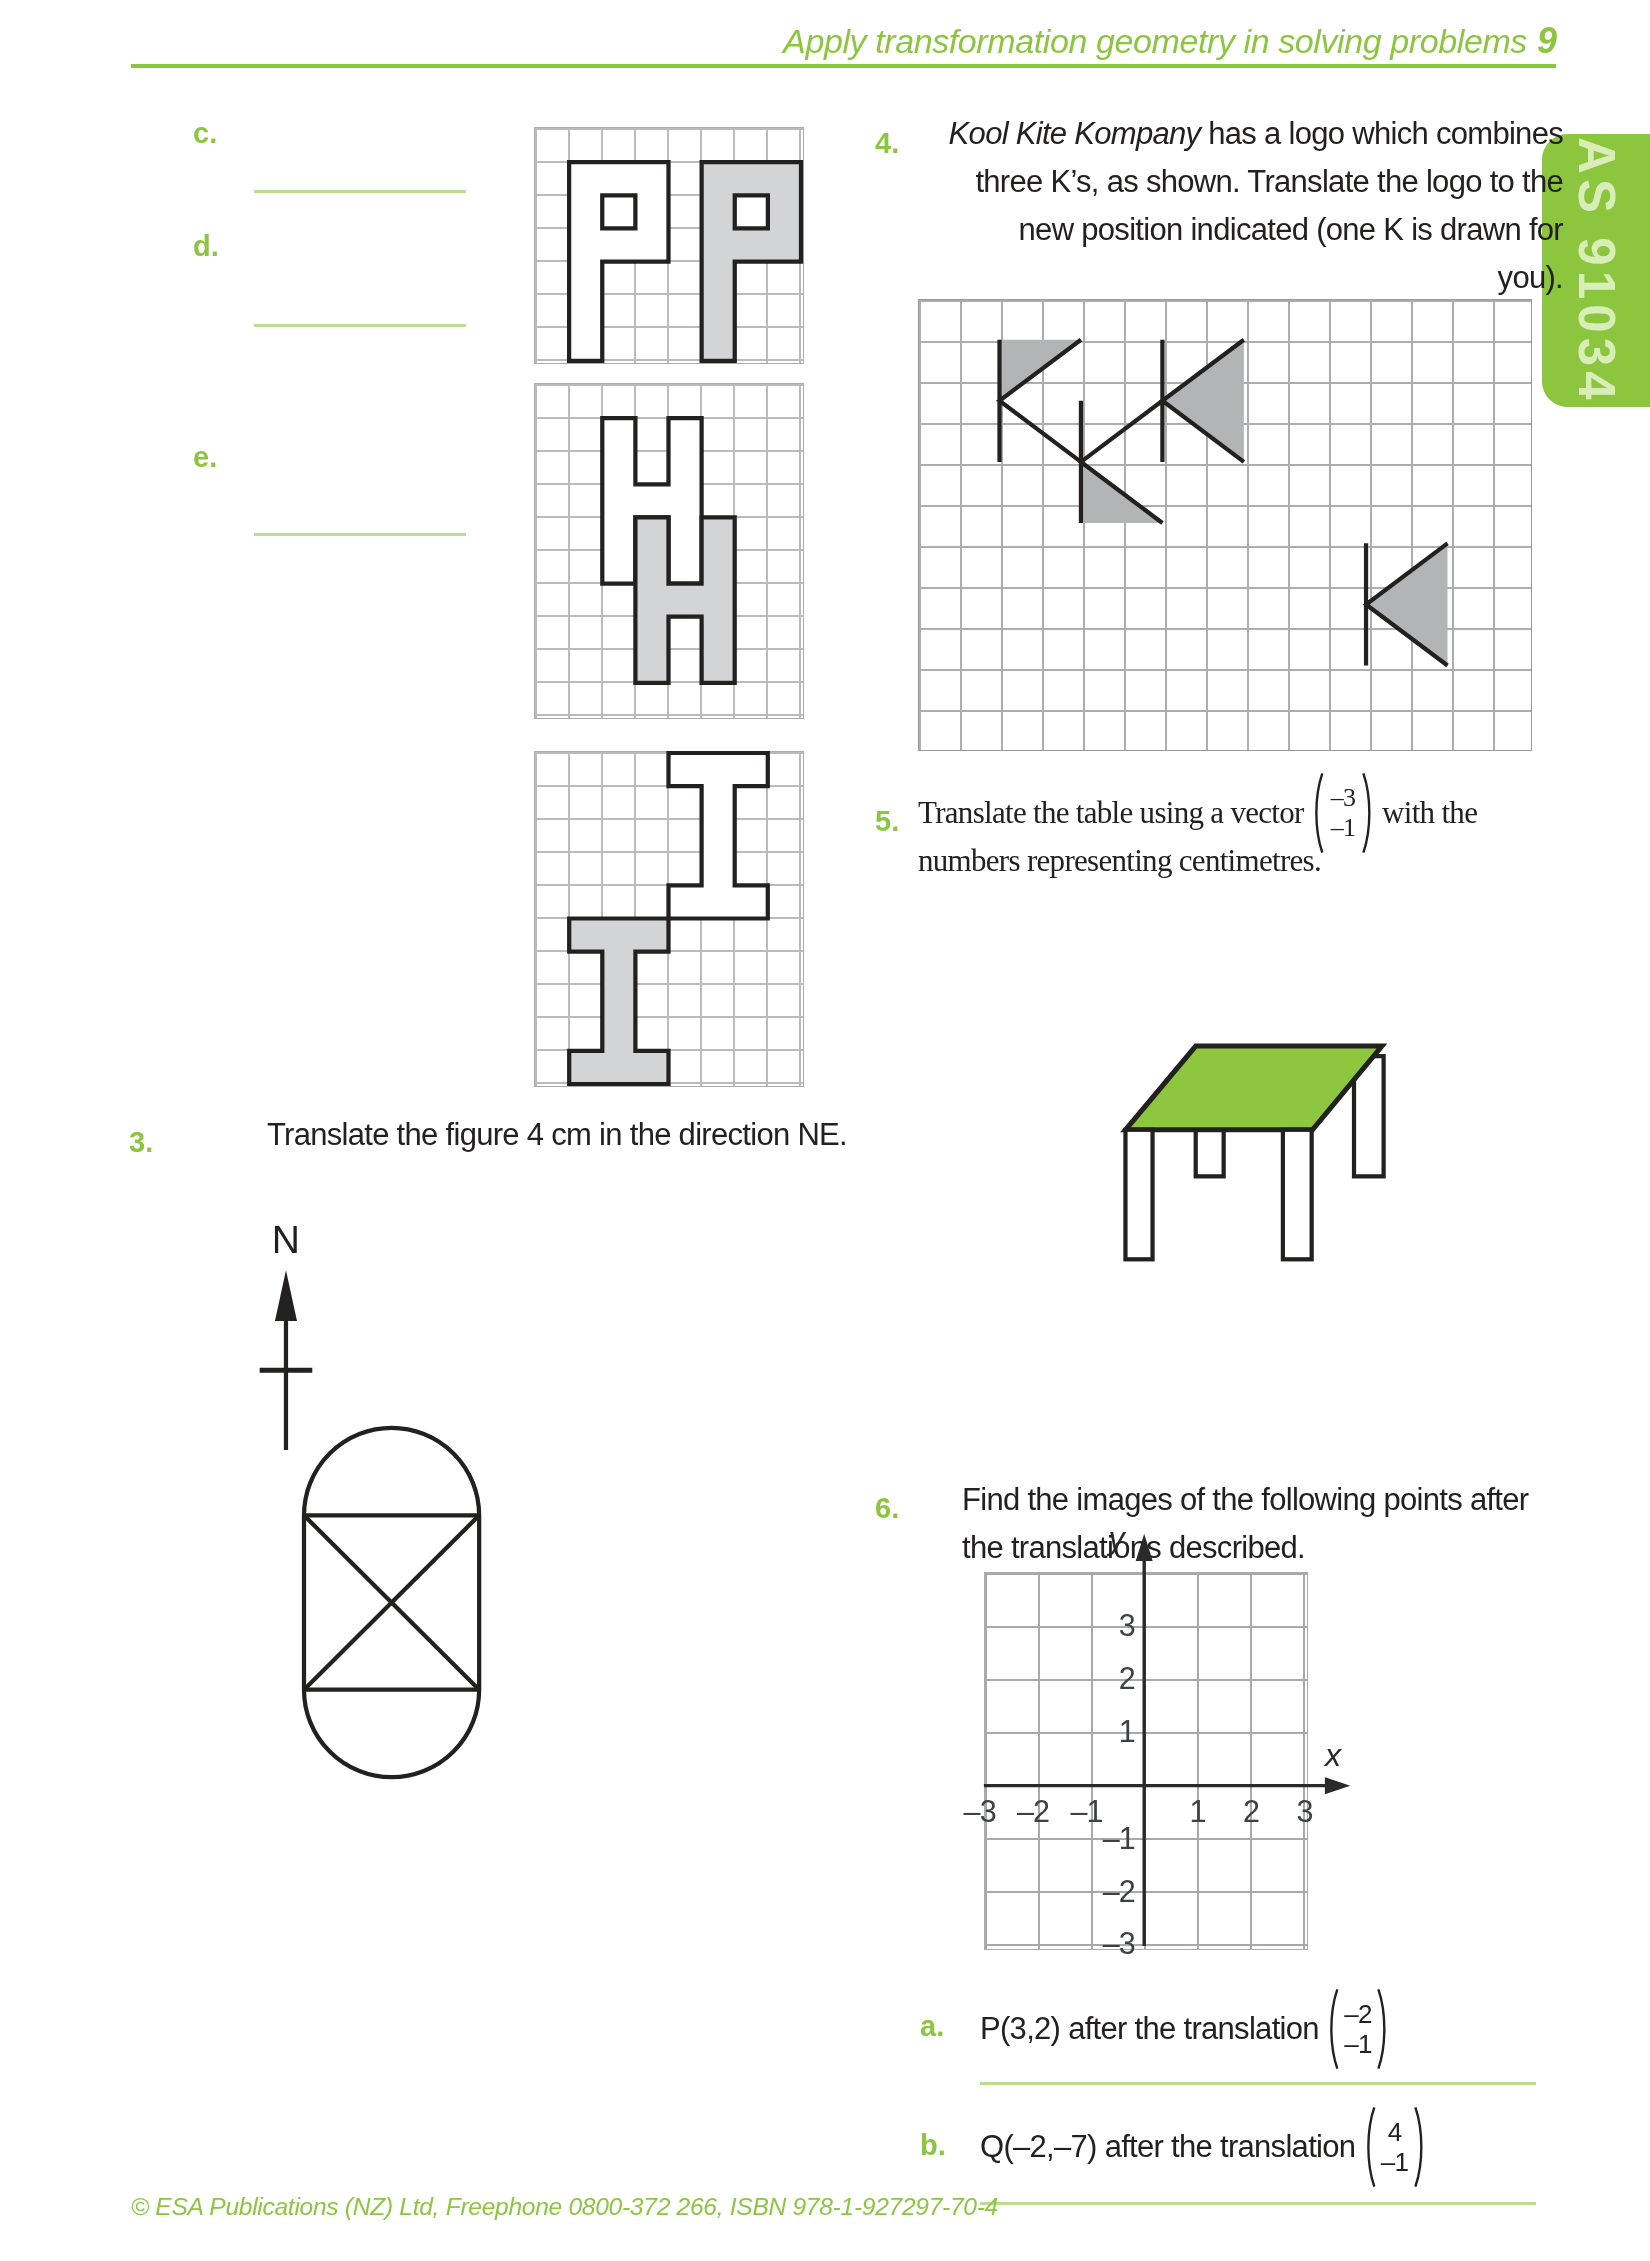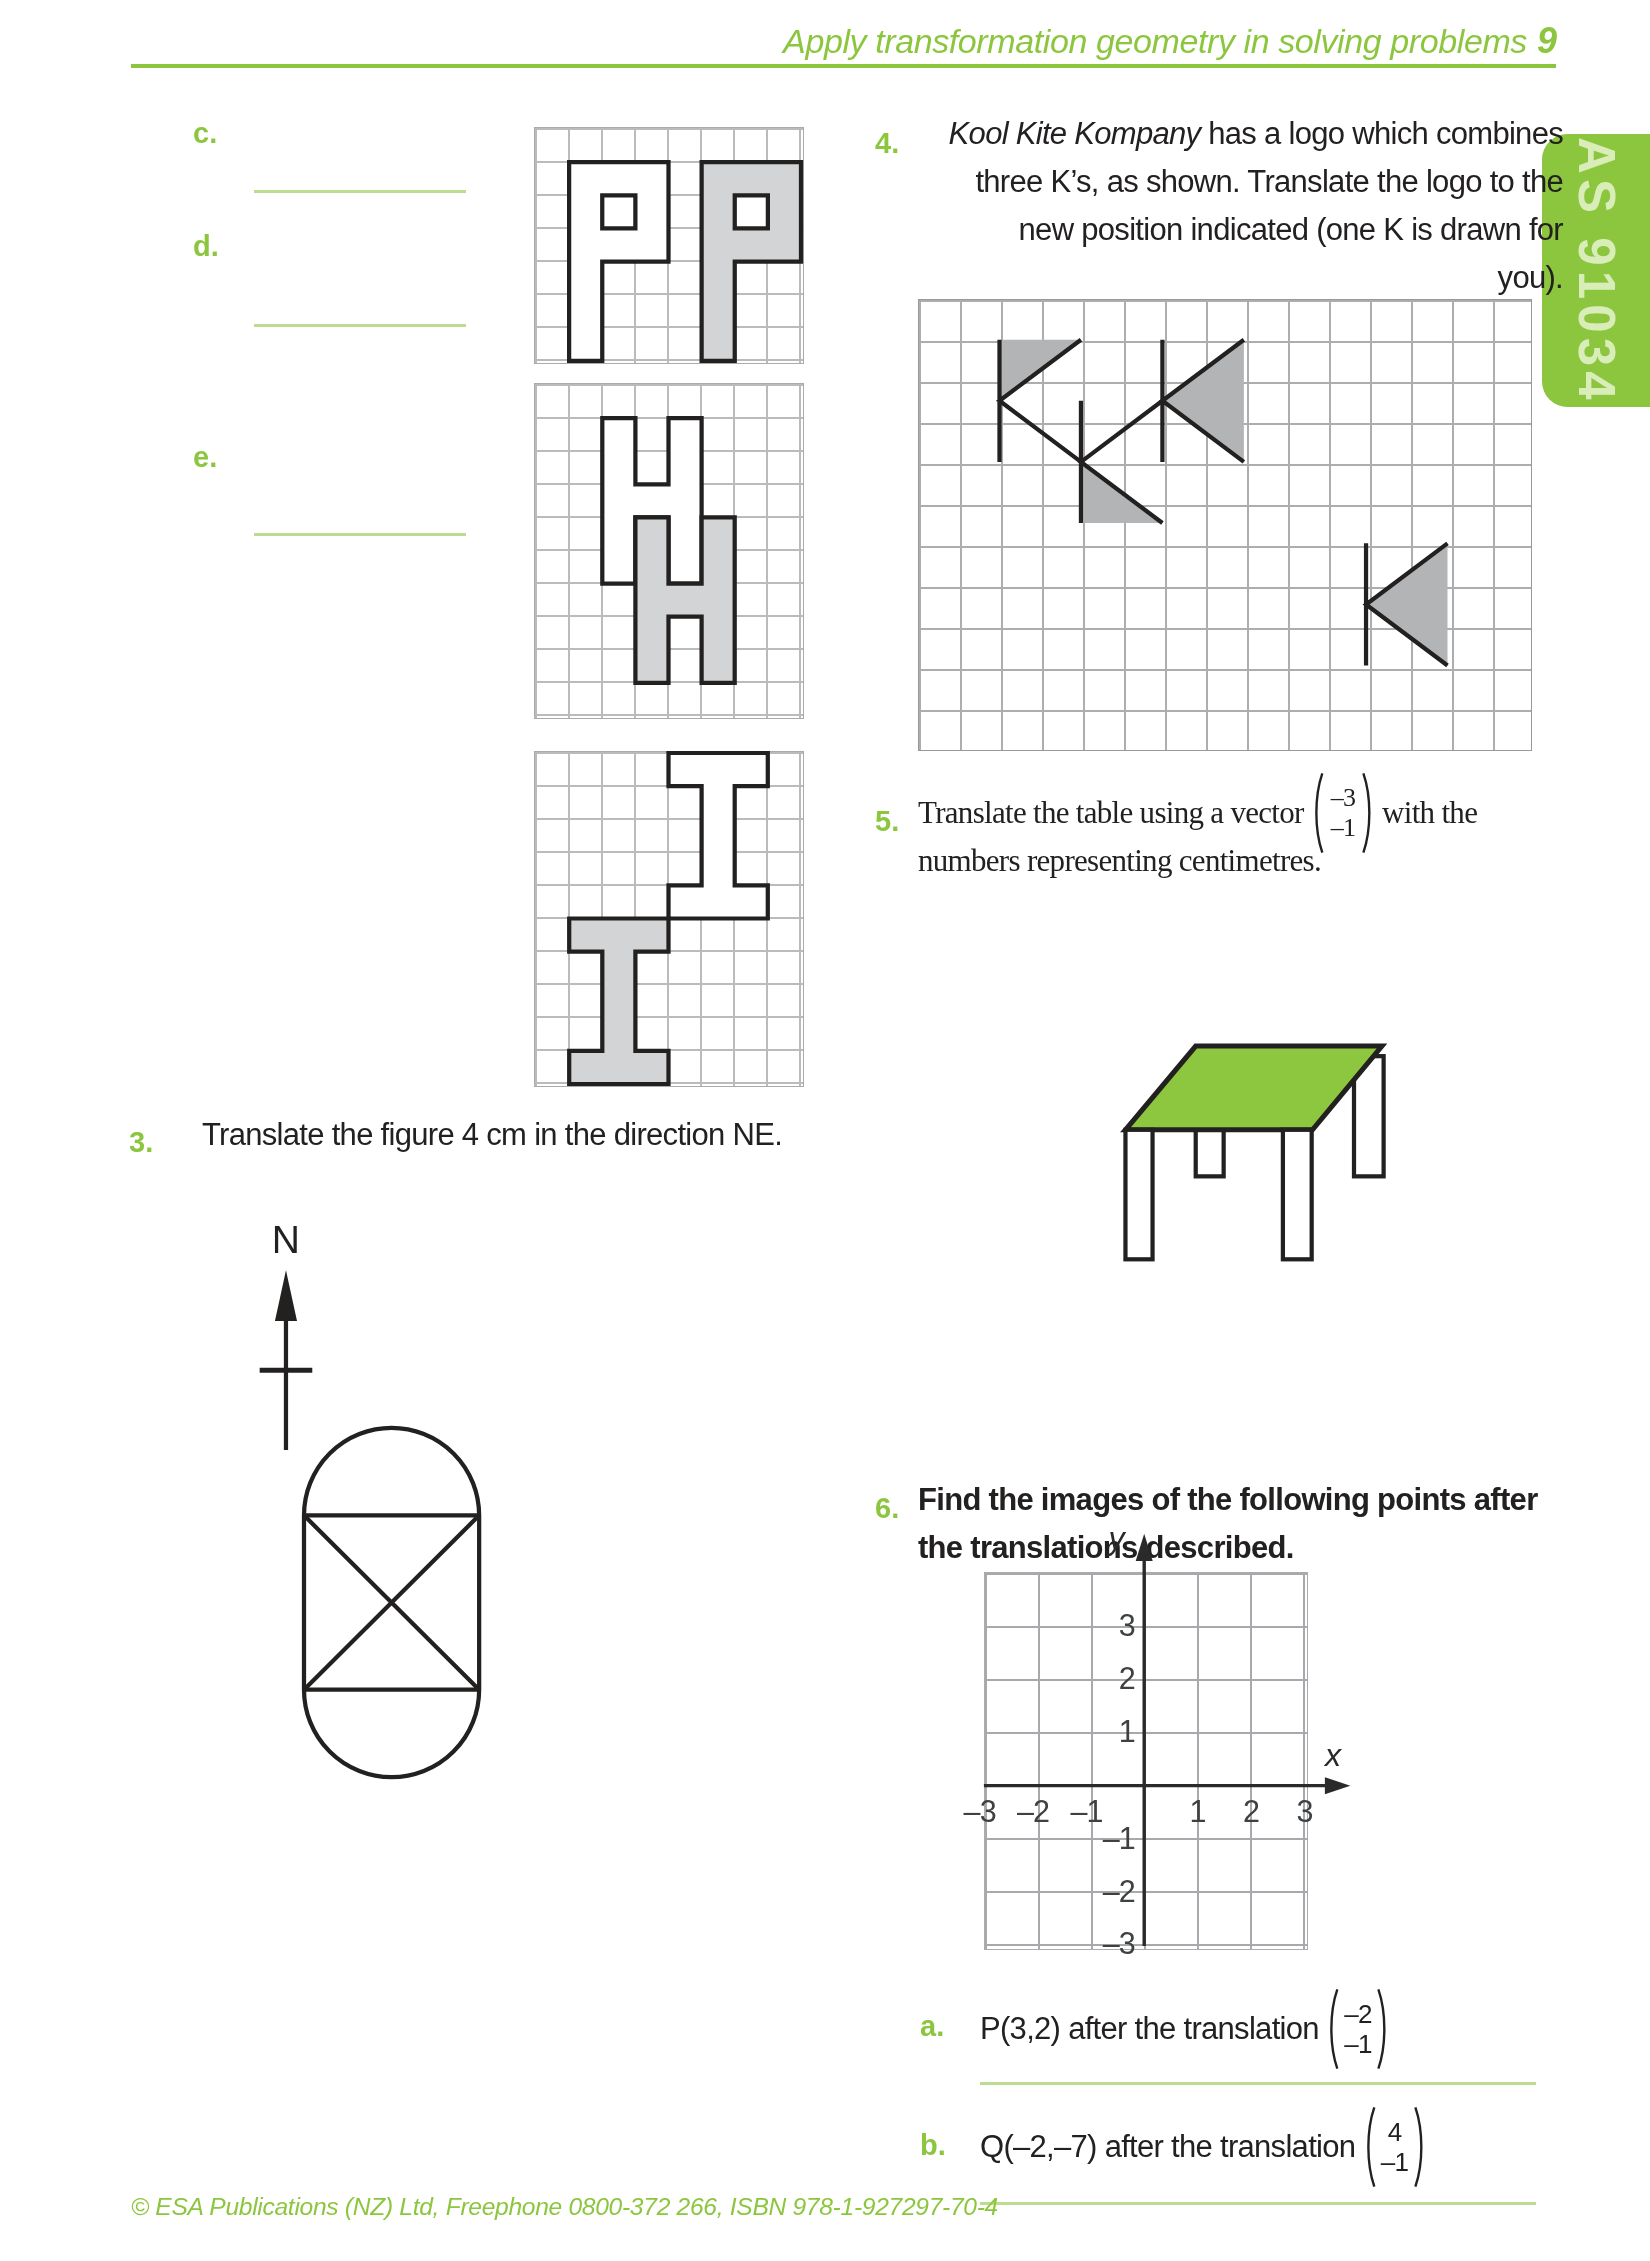--- a/index.html
+++ b/index.html
@@ -80,21 +80,21 @@
   <div class="glabel" style="left:193px;top:443px;">e.</div>
 
   <div class="grid cell39" style="left:534px;top:751px;width:268px;height:334px;"></div>
   <svg style="left:536px;top:753px;" width="265" height="331" viewBox="0 0 312 390">
     <path class="inkfill" d="M156,0 H273 V39 H234 V156 H273 V195 H156 V156 H195 V39 H156 Z"></path>
     <path class="shade" d="M39,195 H156 V234 H117 V351 H156 V390 H39 V351 H78 V234 H39 Z"></path>
   </svg>
   <div class="ansline" style="left:254px;top:533px;width:212px;"></div>
 
   <div class="glabel" style="left:129px;top:1128px;">3.</div>
-  <div class="body" style="left:202px;top:1111px;width:645px;">Translate the figure 4 cm in the direction NE.</div>
+  <div class="body" style="left:202px;top:1111px;width:645px;text-align:right;">Translate the figure 4 cm in the direction NE.</div>
 
   <svg style="left:246px;top:1204px;" width="102" height="263" viewBox="0 0 120 310">
     <text x="47" y="58" text-anchor="middle" style="font-size:46px;fill:#232020;">N</text>
     <path d="M47,110 V290" stroke="#232020" stroke-width="5" fill="none"></path>
     <path d="M47,78 L34,138 L60,138 Z" fill="#232020"></path>
     <path d="M16,196 H78" stroke="#232020" stroke-width="6" fill="none"></path>
   </svg>
 
   <svg style="left:293px;top:1416px;" width="198" height="373" viewBox="0 0 234 440">
     <path class="ink" d="M13,117 A103.5,103.5 0 0 1 220,117 L220,323 A103.5,103.5 0 0 1 13,323 Z"></path>
@@ -149,21 +149,21 @@
 
   <svg style="left:1094px;top:1035px;" width="305" height="237" viewBox="0 0 360 280">
     <rect x="307" y="25" width="35" height="142" class="inkfill"></rect>
     <rect x="120" y="112" width="33" height="55" class="inkfill"></rect>
     <path d="M37,112 L120,13 L340,13 L258,112 Z" style="fill:#8dc63f;stroke:#232020;stroke-width:6;stroke-linejoin:miter;"></path>
     <rect x="37" y="112" width="32" height="153" class="inkfill"></rect>
     <rect x="223" y="112" width="34" height="153" class="inkfill"></rect>
   </svg>
 
   <div class="glabel" style="left:875px;top:1494px;">6.</div>
-  <div class="body" style="left:918px;top:1476px;width:662px;font-weight:bold;">
+  <div class="body" style="left:962px;top:1476px;width:662px;">
     <div>Find the images of the following points after</div>
     <div>the translations described.</div>
   </div>
 
   <div class="grid cell63" style="left:984px;top:1572px;width:322px;height:376px;"></div>
   <svg style="left:933px;top:1510px;" width="475" height="475" viewBox="0 0 560 560">
     <path class="axis" d="M249,514 V48"></path>
     <path d="M249,28 L239,60 L259,60 Z" fill="#2b2a2a"></path>
     <path class="axis" d="M60,325 H470"></path>
     <path d="M492,325 L462,315 L462,335 Z" fill="#2b2a2a"></path>

